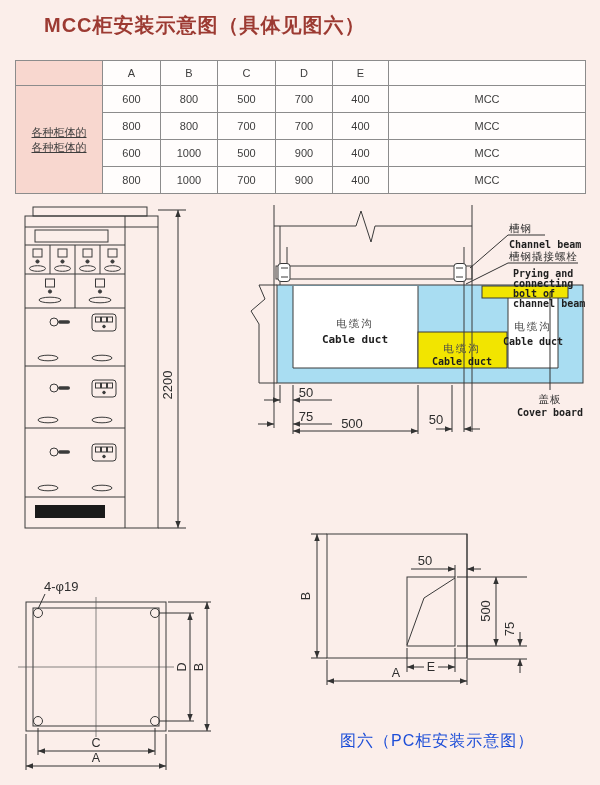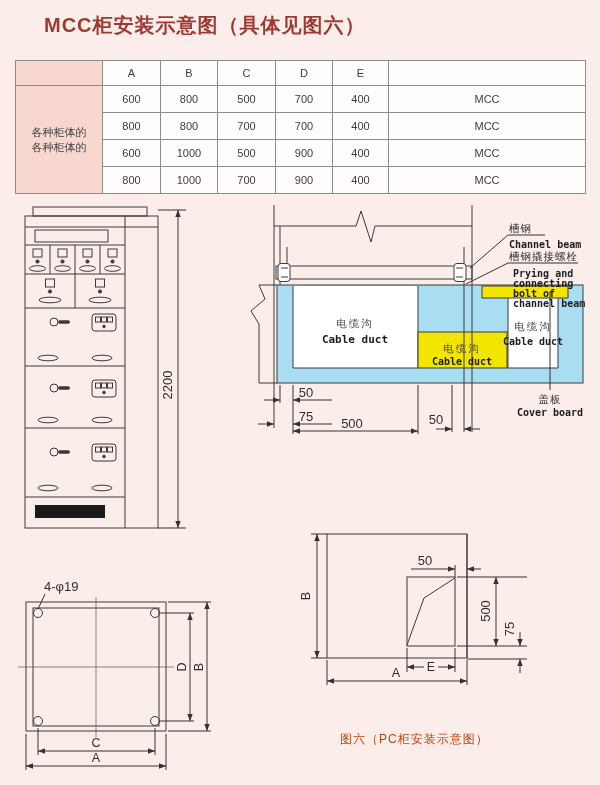--- a/index.html
+++ b/index.html
@@ -18,34 +18,34 @@
     border-collapse:collapse;table-layout:fixed;
     background:#fffdfc;
     font-size:11px;color:#3d3d3d;
   }
   .spec-table td{
     border:1px solid #8c8c8c;text-align:center;vertical-align:middle;
     height:26px;padding:0;
   }
   .spec-table tr.hdr td{height:24px;}
   .spec-table td.pink{background:#f8d7cf;}
-  .rowlabel div{line-height:15px;}
+  .rowlabel div{line-height:15px;text-decoration:underline;}
   svg{position:absolute;overflow:visible;}
   svg text{font-family:"Liberation Sans",sans-serif;fill:#3a3a3a;}
   .dwg{stroke:#3a3a3a;stroke-width:1;fill:none;}
   .dim{stroke:#333;stroke-width:1;fill:none;}
   .thin{stroke:#555;stroke-width:0.7;fill:none;}
   .dimtxt{font-size:13px;fill:#2e2e2e;}
   .ltr{font-size:12.5px;fill:#2e2e2e;}
   .cn{font-size:10.5px;fill:#4a4a4a;letter-spacing:2px;}
   .cnb{font-size:10.5px;fill:#2e2e2e;letter-spacing:1px;}
   .mono{font-family:"DejaVu Sans Mono",monospace;font-weight:bold;font-size:10px;fill:#1e1e1e;}
   .caption{
     position:absolute;left:340px;top:731px;
-    font-size:12px;color:#c2410c;letter-spacing:1px;
+    font-size:16px;color:#1d4ed8;letter-spacing:1px;
   }
 </style>
 </head>
 <body>
 
 <div class="page">
 
   <div class="title">MCC柜安装示意图（具体见图六）</div>
 
   <table class="spec-table">

